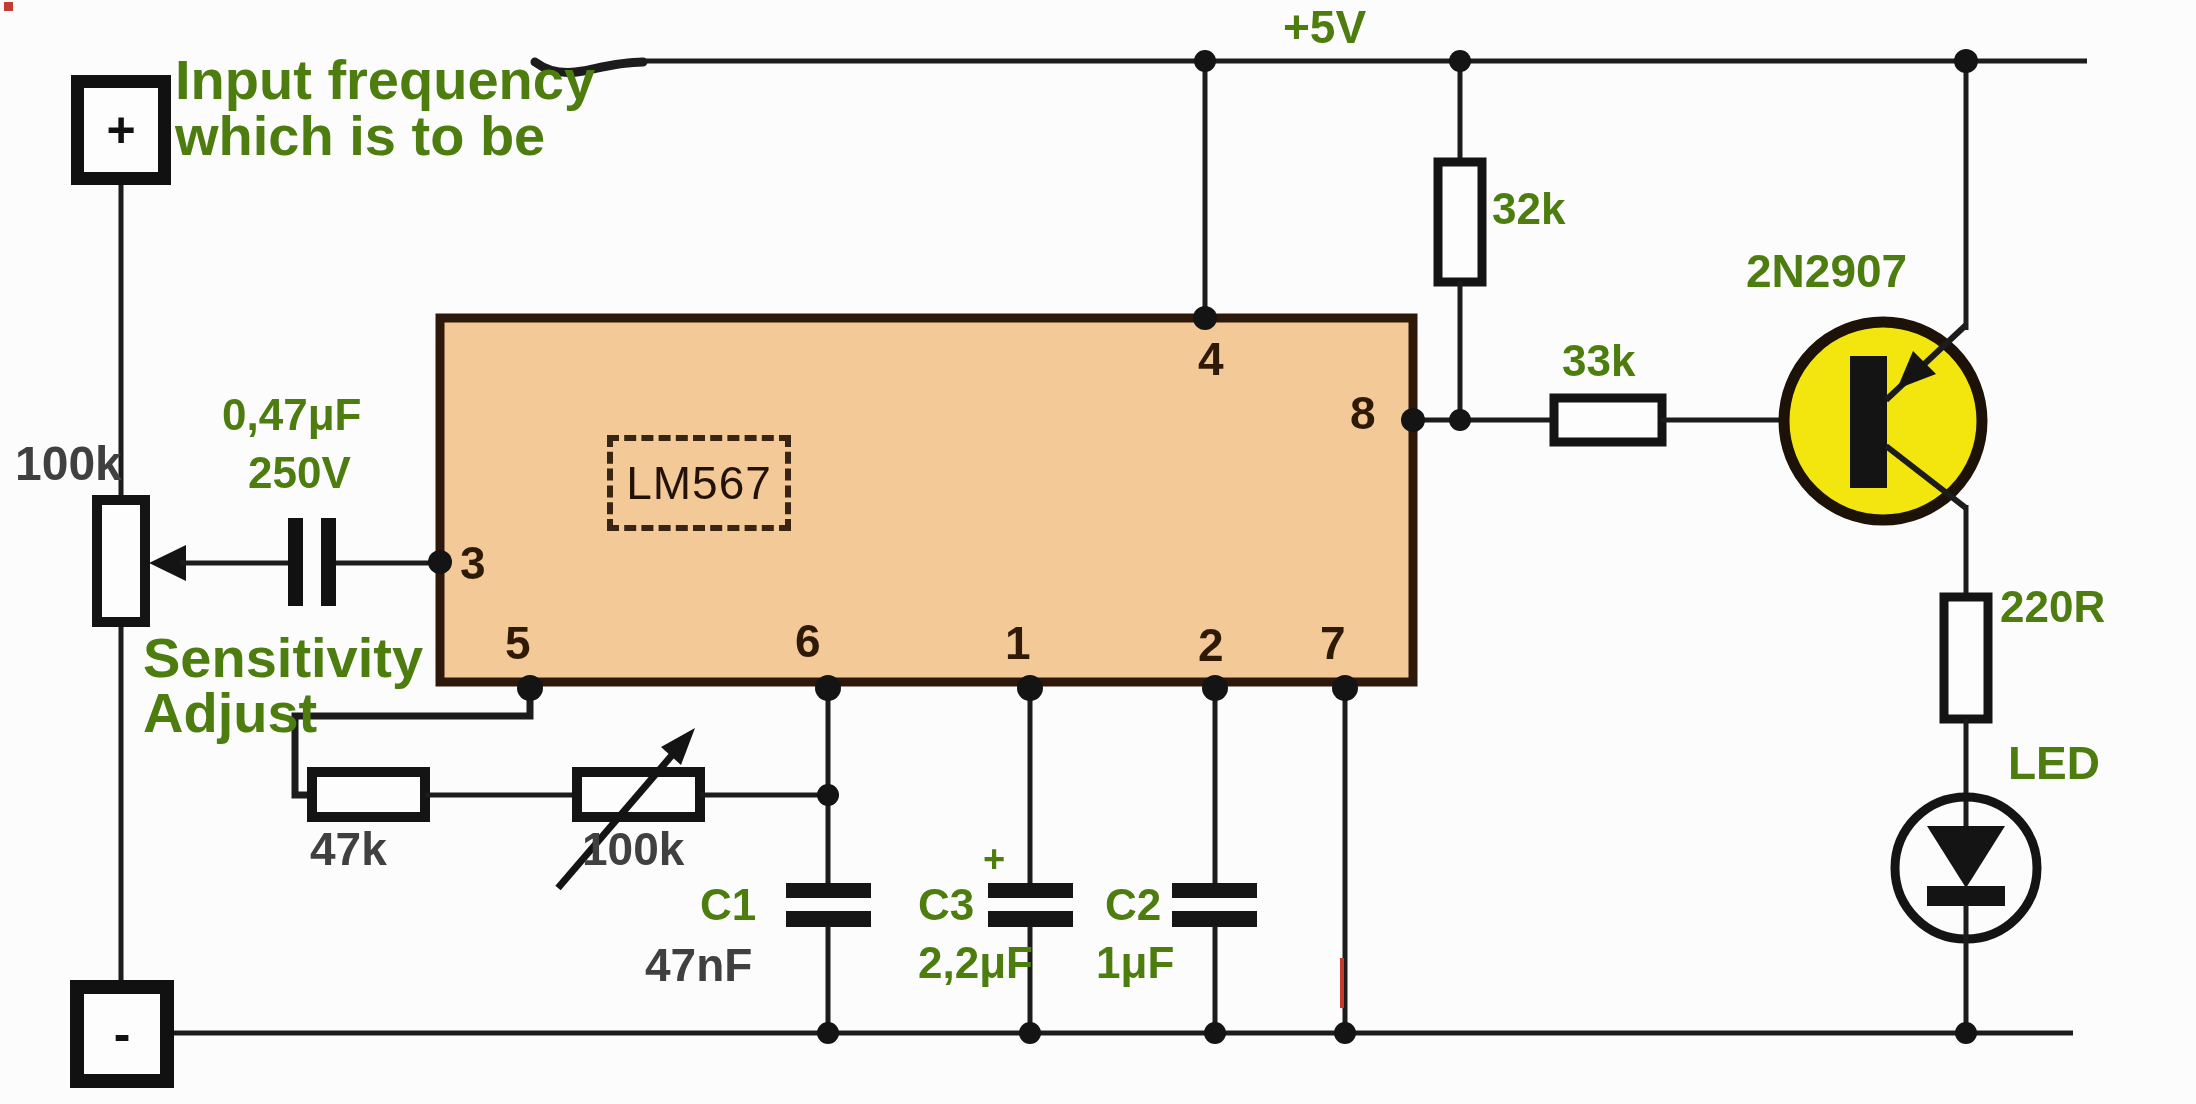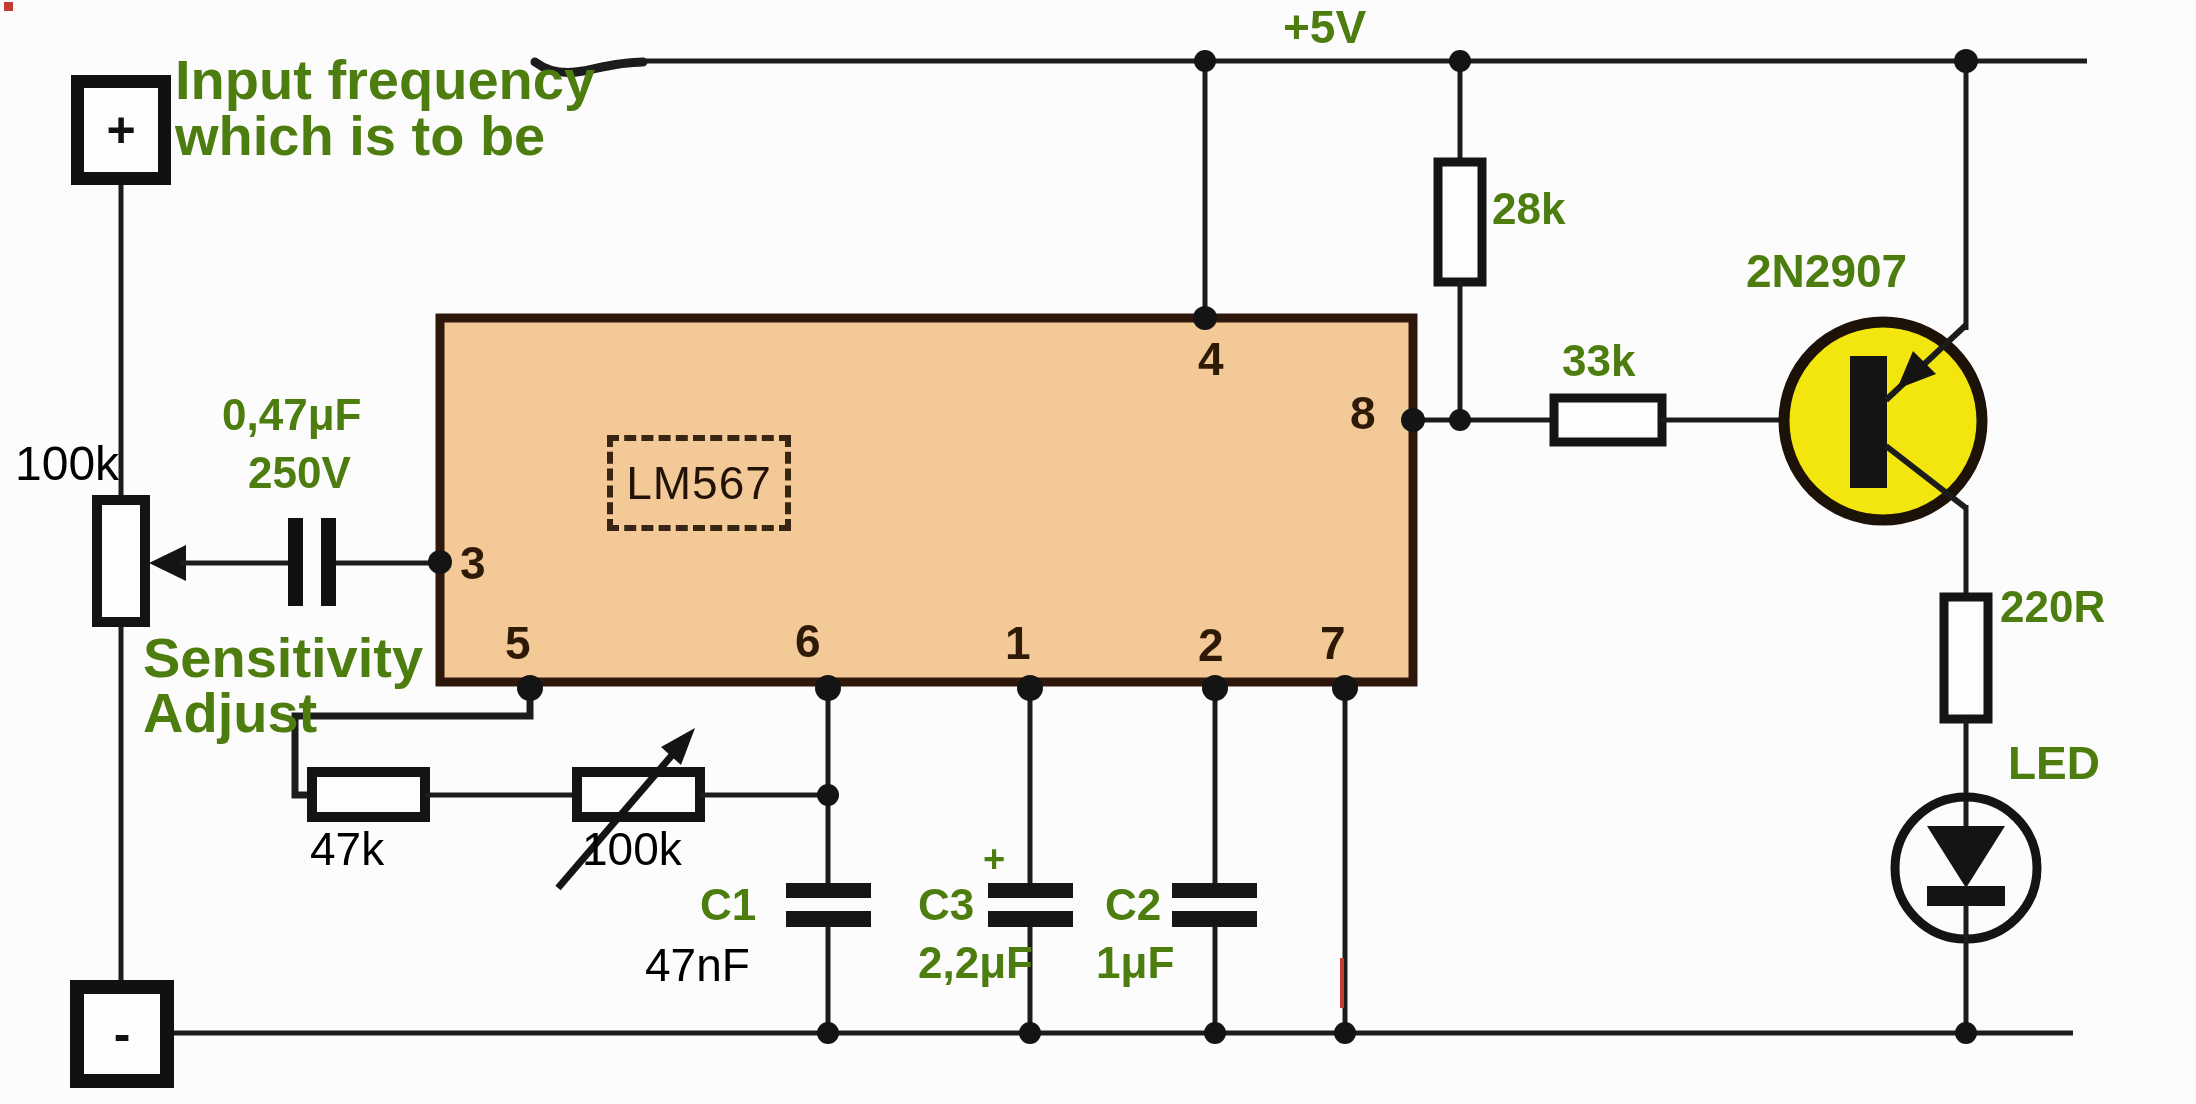--- a/index.html
+++ b/index.html
@@ -6,21 +6,21 @@
   .stage{
     position:relative;
     width:2196px;height:1104px;
     background:#fcfcfc;
     font-family:"Liberation Sans", sans-serif;
     color:#161616;
     overflow:hidden;
   }
   .stage svg{position:absolute;left:0;top:0;}
   .lbl{position:absolute;font-weight:bold;color:#4d7c0f;white-space:nowrap;}
-  .lbl-reg{position:absolute;font-weight:normal;color:#000000;white-space:nowrap;text-align:right;}
+  .lbl-reg{position:absolute;font-weight:bold;color:#404040;white-space:nowrap;text-align:right;}
   .pin{position:absolute;font-weight:bold;color:#2f1a08;font-size:46px;}
   .note{font-size:56px;line-height:56px;font-weight:bold;}
   .term{
     position:absolute;background:#fdfdfd;border:13px solid #111;
     display:flex;align-items:center;justify-content:center;
     font-weight:bold;font-size:50px;color:#111;
   }
   .ic-tag{
     position:absolute;left:607px;top:435px;width:172px;height:84px;
     border:6px dashed #3a2413;display:flex;align-items:center;justify-content:center;
@@ -143,21 +143,21 @@
   <div class="lbl note" style="left:143px;top:630px;line-height:55px;">
     <div>Sensitivity</div>
     <div>Adjust</div>
   </div>
 
   <div class="lbl-reg" style="left:15px;top:436px;font-size:48px;">100k</div>
   <div class="lbl" style="left:222px;top:390px;font-size:44px;">0,47μF</div>
   <div class="lbl" style="left:248px;top:448px;font-size:44px;">250V</div>
 
   <div class="lbl" style="left:1283px;top:0px;font-size:46px;">+5V</div>
-  <div class="lbl" style="left:1492px;top:184px;font-size:44px;">28k</div>
+  <div class="lbl" style="left:1492px;top:184px;font-size:44px;">32k</div>
   <div class="lbl" style="left:1562px;top:336px;font-size:44px;">33k</div>
   <div class="lbl" style="left:1746px;top:244px;font-size:46px;">2N2907</div>
   <div class="lbl" style="left:2000px;top:582px;font-size:44px;">220R</div>
   <div class="lbl" style="left:2008px;top:736px;font-size:46px;">LED</div>
 
   <div class="lbl-reg" style="left:310px;top:822px;font-size:46px;">47k</div>
   <div class="lbl-reg" style="left:582px;top:822px;font-size:46px;">100k</div>
 
   <div class="lbl" style="left:700px;top:880px;font-size:44px;">C1</div>
   <div class="lbl-reg" style="left:645px;top:938px;font-size:46px;">47nF</div>

